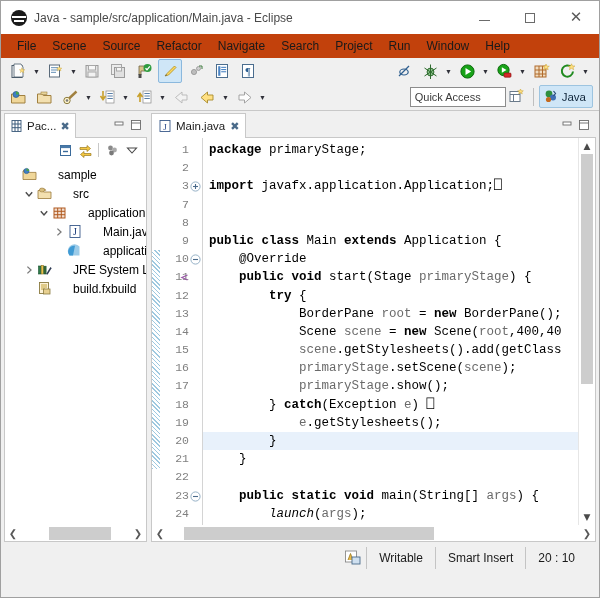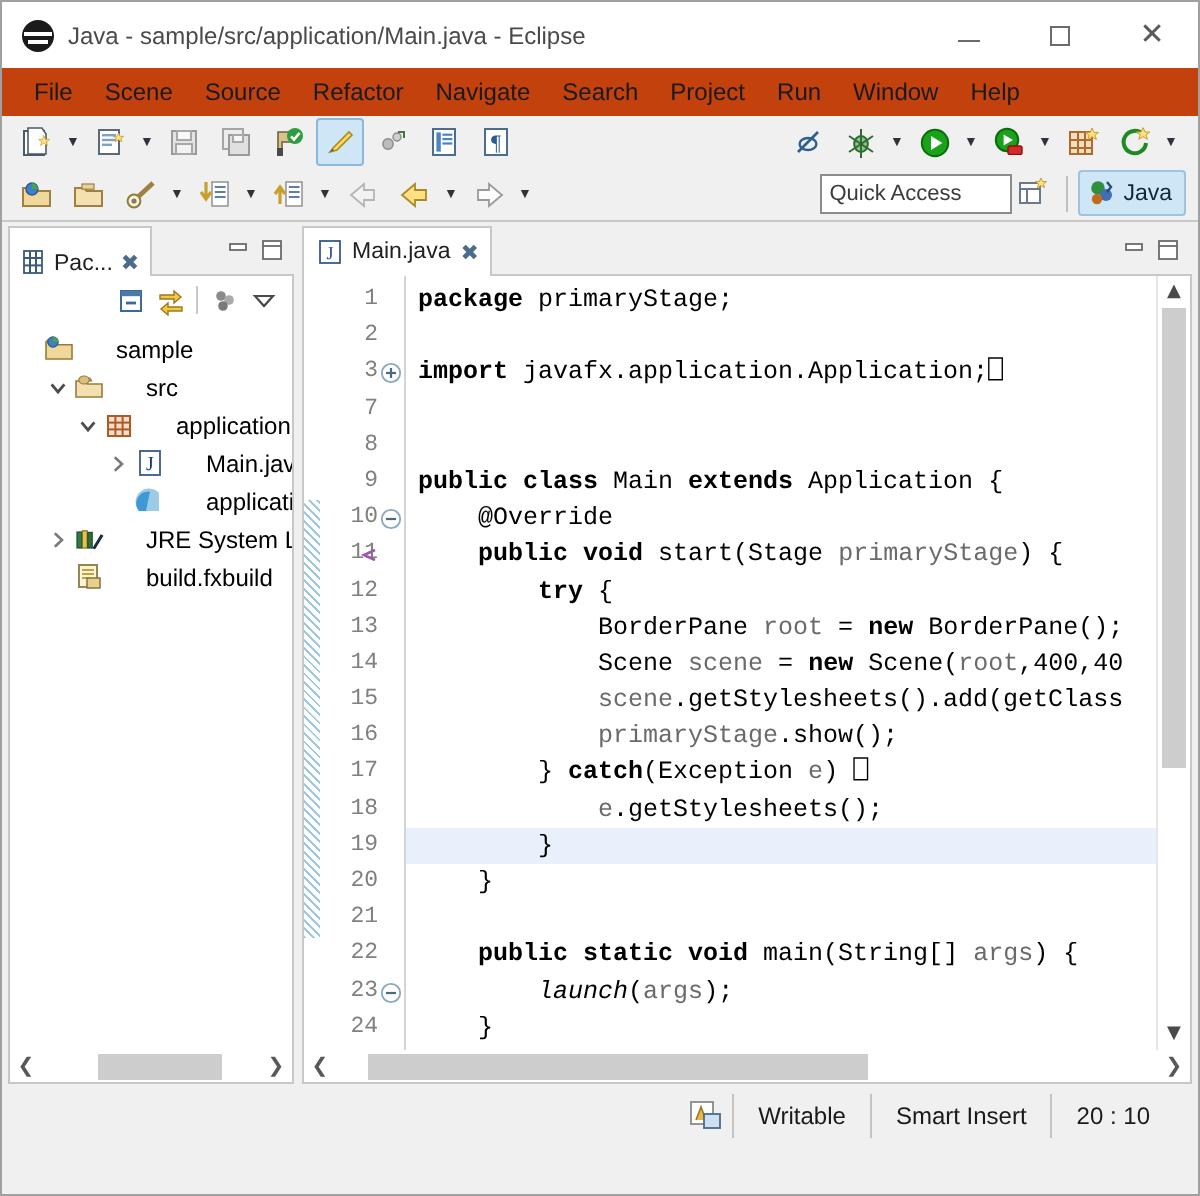--- a/index.html
+++ b/index.html
@@ -102,21 +102,21 @@
   .content{flex:1 1 auto;display:flex;padding:2px 3px 0 3px;box-sizing:border-box;background:#f0f0f0;min-height:0;}
 
   
   .pkg-panel{
     width:143px;flex:0 0 143px;display:flex;flex-direction:column;min-height:0;
   }
   .pkg-tabrow{
     height:25px;flex:0 0 25px;display:flex;align-items:stretch;position:relative;
   }
   .pkg-tab{
-    display:flex;align-items:flex-end;padding:0 5px;
+    display:flex;align-items:center;padding:0 5px;
     background:#fff;border:1px solid #c8c8c8;border-bottom:none;
     border-top:1px solid #c8c8c8;
     box-sizing:border-box;
   }
   .pkg-tab .lbl{font-size:11.5px;color:#202020;margin:0 4px 0 3px;}
   .tab-close{color:#4a6b8a;font-size:11px;font-family:"DejaVu Sans",sans-serif;}
   .pkg-tabfill{flex:1 1 auto;border-bottom:1px solid #c8c8c8;}
   .pkg-viewbtns{display:flex;align-items:center;padding-right:3px;border-bottom:1px solid #c8c8c8;}
   .vb{width:17px;height:17px;display:flex;align-items:center;justify-content:center;}
   .pkg-toolbar{
@@ -746,20 +746,21 @@
             <div class="cline"><span class="kw">import</span><span class="plain"> javafx.application.Application;⎕</span></div>
             <div class="cline">&nbsp;</div>
             <div class="cline">&nbsp;</div>
             <div class="cline"><span class="kw">public class</span><span class="plain"> Main </span><span class="kw">extends</span><span class="plain"> Application {</span></div>
             <div class="cline"><span class="plain">    @Override</span></div>
             <div class="cline"><span class="plain">    </span><span class="kw">public void</span><span class="plain"> start(Stage </span><span class="var">primaryStage</span><span class="plain">) {</span></div>
             <div class="cline"><span class="plain">        </span><span class="kw">try</span><span class="plain"> {</span></div>
             <div class="cline"><span class="plain">            BorderPane </span><span class="var">root</span><span class="plain"> = </span><span class="kw">new</span><span class="plain"> BorderPane();</span></div>
             <div class="cline"><span class="plain">            Scene </span><span class="var">scene</span><span class="plain"> = </span><span class="kw">new</span><span class="plain"> Scene(</span><span class="var">root</span><span class="plain">,400,40</span></div>
             <div class="cline"><span class="plain">            </span><span class="var">scene</span><span class="plain">.getStylesheets().add(getClass</span></div>
+            <div class="cline"><span class="plain">            </span><span class="var">primaryStage</span><span class="plain">.setScene(</span><span class="var">scene</span><span class="plain">);</span></div>
             <div class="cline"><span class="plain">            </span><span class="var">primaryStage</span><span class="plain">.show();</span></div>
             <div class="cline"><span class="plain">        } </span><span class="kw">catch</span><span class="plain">(Exception </span><span class="var">e</span><span class="plain">) ⎕</span></div>
             <div class="cline"><span class="plain">            </span><span class="var">e</span><span class="plain">.getStylesheets();</span></div>
             <div class="cline cur"><span class="plain">        }</span></div>
             <div class="cline"><span class="plain">    }</span></div>
             <div class="cline">&nbsp;</div>
             <div class="cline"><span class="plain">    </span><span class="kw">public static void</span><span class="plain"> main(String[] </span><span class="var">args</span><span class="plain">) {</span></div>
             <div class="cline"><span class="plain">        </span><span class="ital">launch</span><span class="plain">(</span><span class="var">args</span><span class="plain">);</span></div>
             <div class="cline"><span class="plain">    }</span></div>
           </div>

